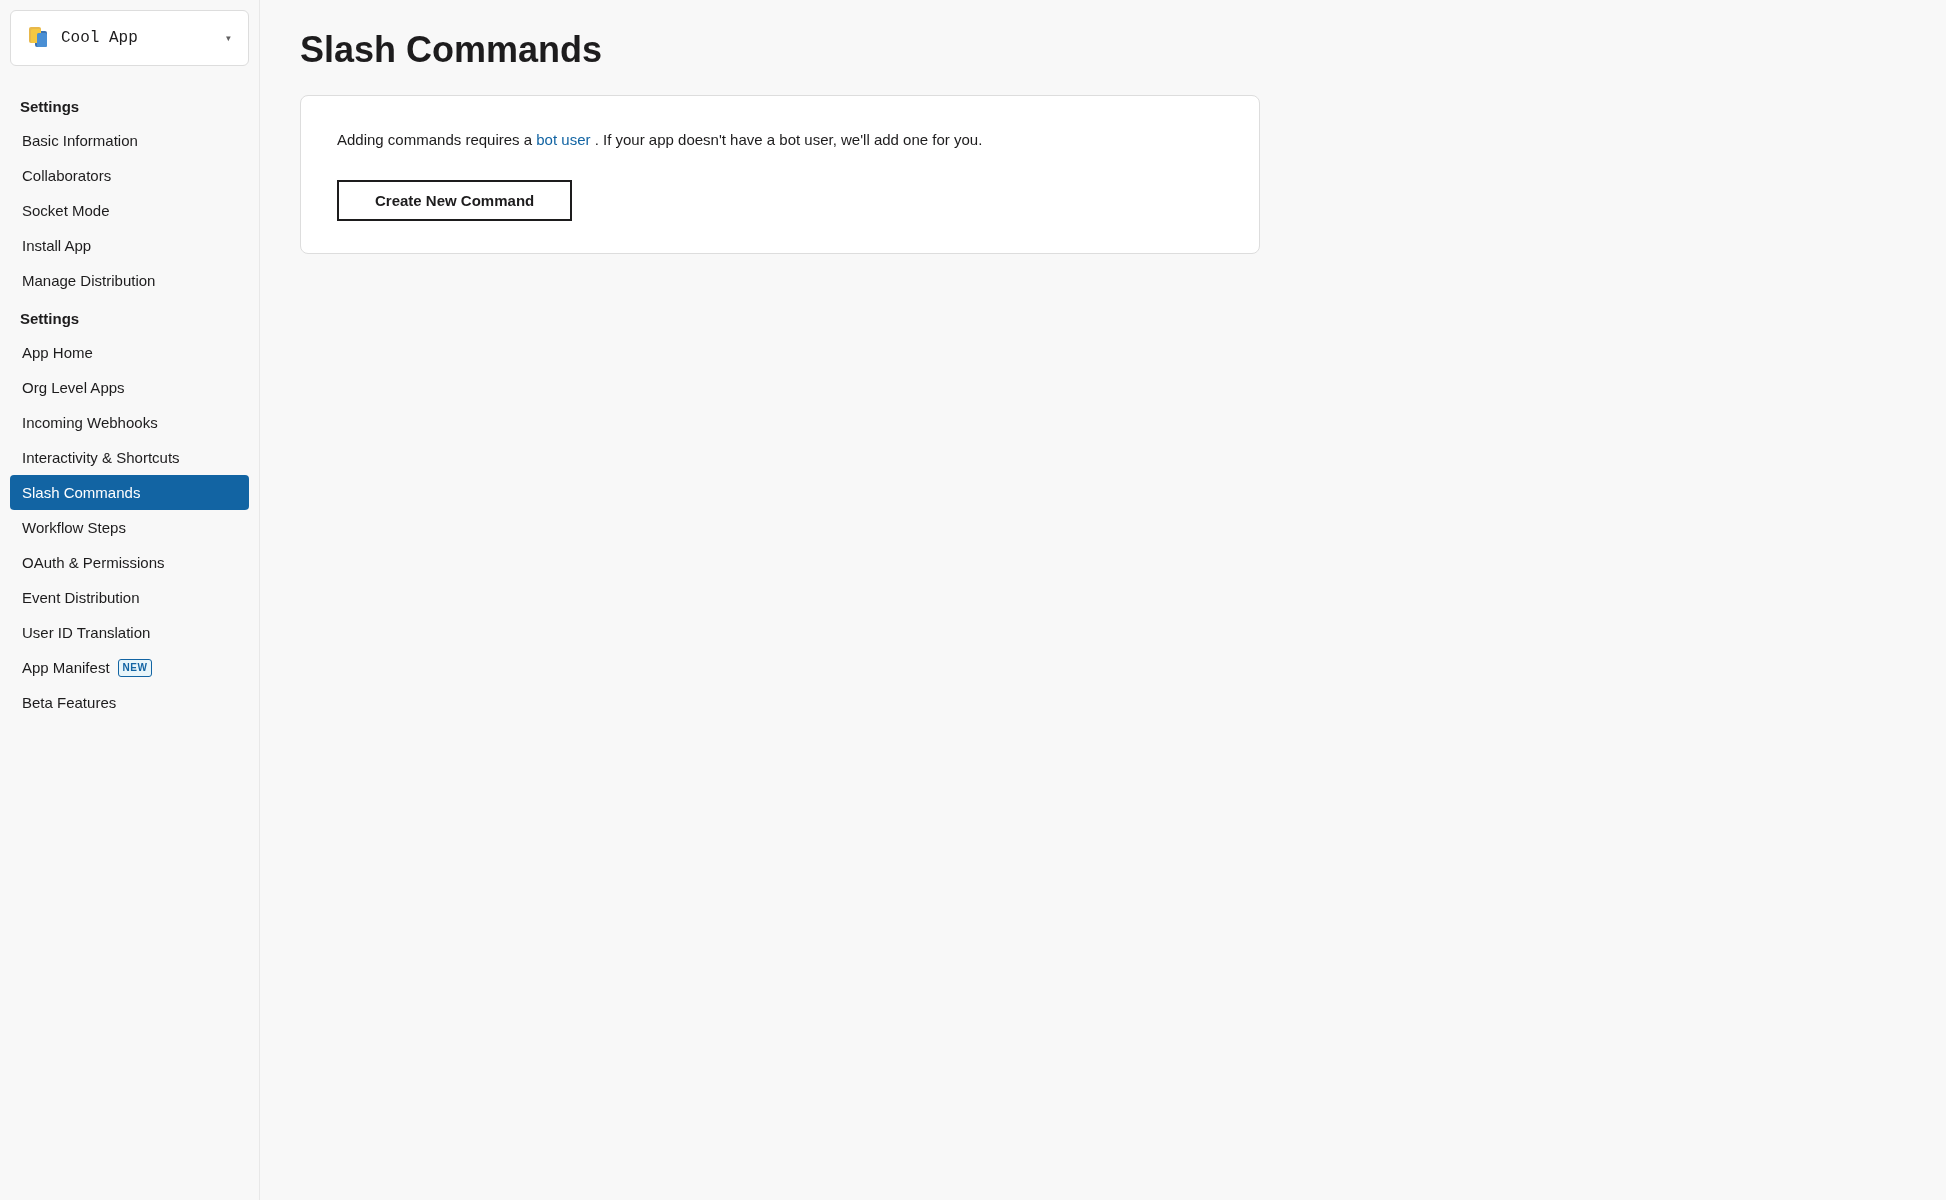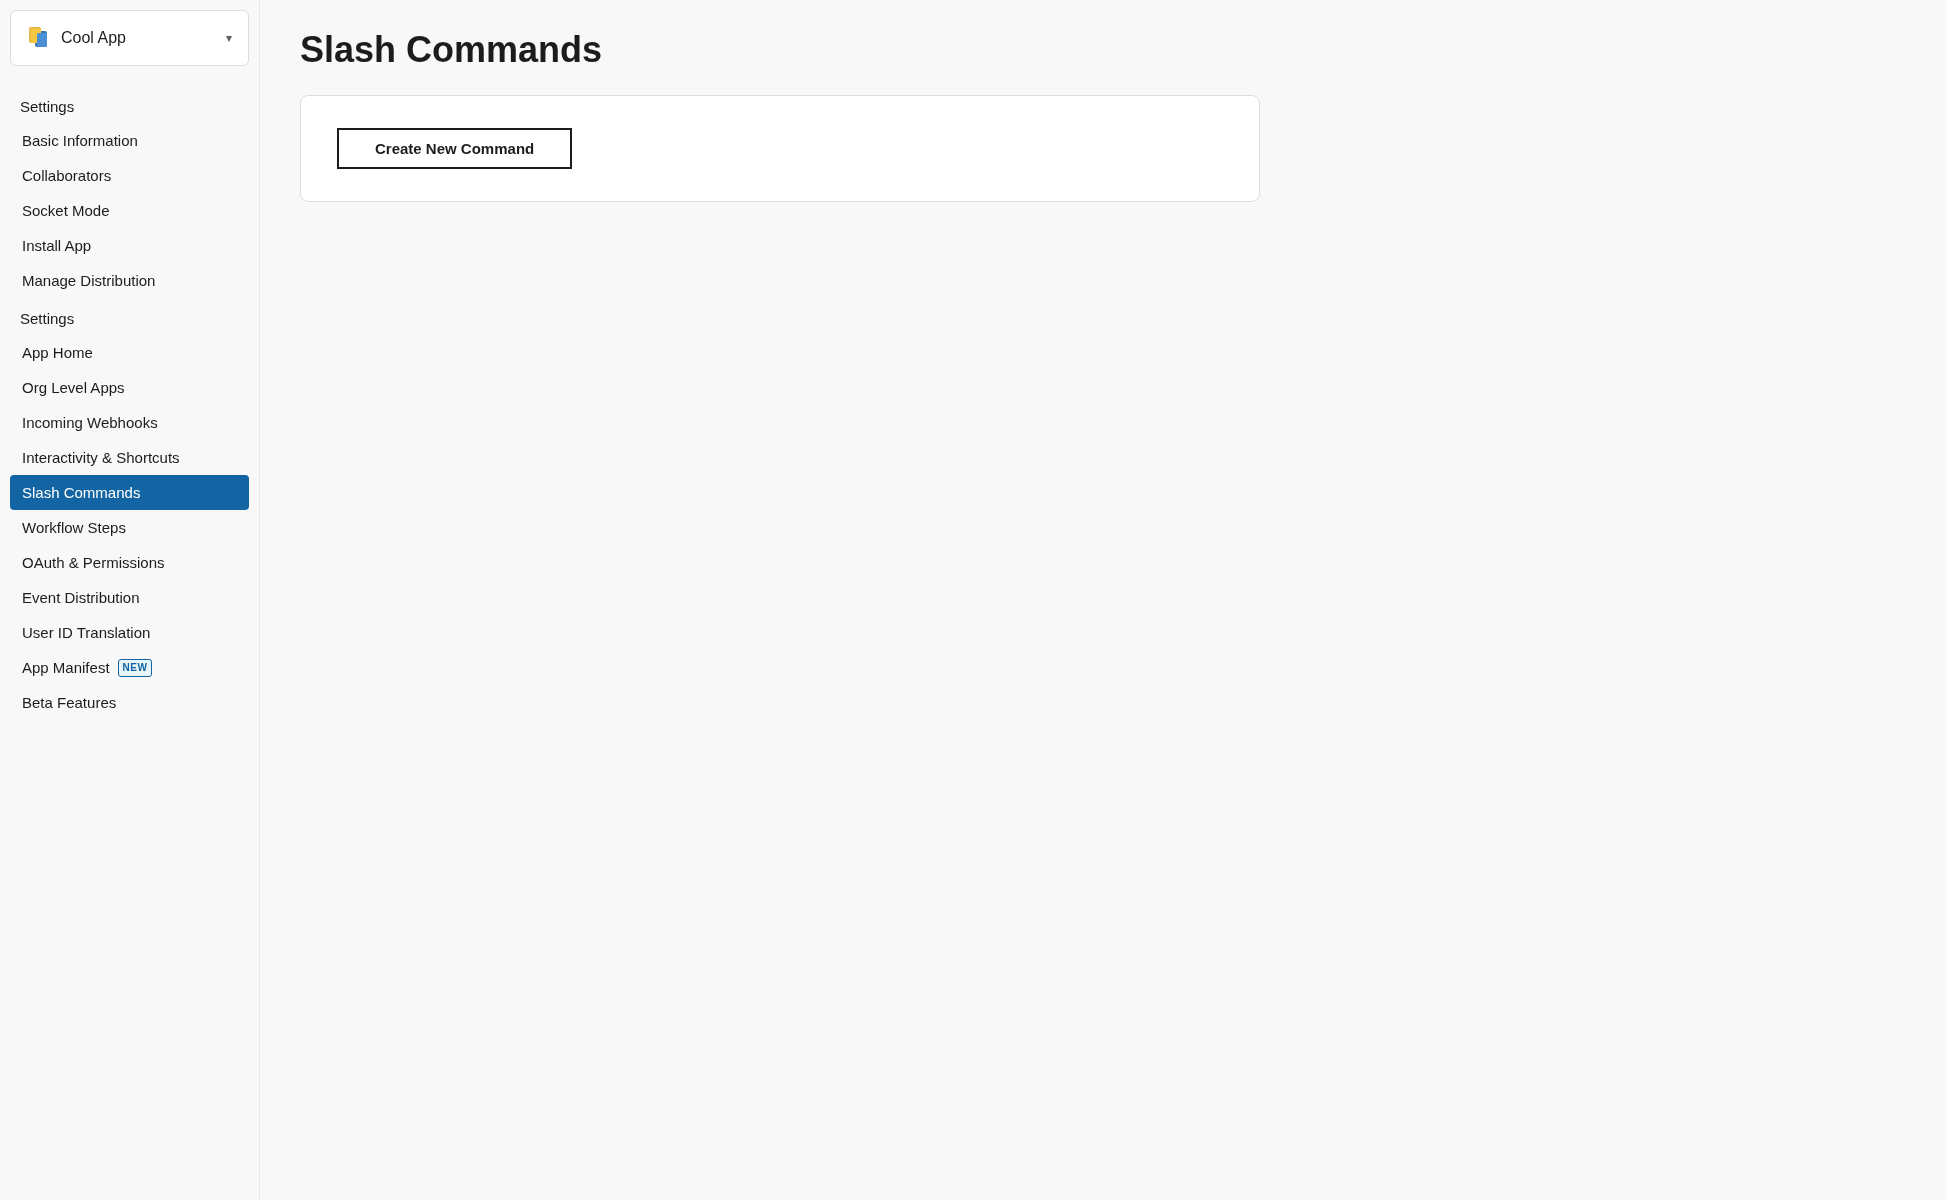--- a/index.html
+++ b/index.html
@@ -26,20 +26,21 @@
     .app-selector {
       display: flex;
       align-items: center;
       padding: 14px 16px;
       margin: 10px 10px 0 10px;
       border: 1px solid #ddd;
       border-radius: 6px;
       background: #fff;
       cursor: pointer;
       gap: 8px;
+      font-family: Liberation Mono, monospace;
     }
 
     .app-icon {
       width: 26px;
       height: 26px;
       display: flex;
       align-items: center;
       justify-content: center;
       flex-shrink: 0;
     }
@@ -56,21 +57,21 @@
       font-size: 12px;
     }
 
     .sidebar-nav {
       padding: 20px 10px 10px 10px;
       flex: 1;
     }
 
     .nav-section-title {
       font-size: 15px;
-      font-weight: 400;
+      font-weight: 700;
       color: #1d1c1d;
       padding: 12px 10px 8px 10px;
     }
 
     .nav-item {
       display: block;
       padding: 7px 12px;
       font-size: 15px;
       color: #1d1c1d;
       text-decoration: none;
@@ -207,15 +208,22 @@
       <span class="badge-new">NEW</span>
     </div>
     <div class="nav-item">Beta Features</div>
   </div>
 </div>
 
 <div class="main-content">
   <h1 class="page-title">Slash Commands</h1>
 
   <div class="content-card">
+    <p class="card-description-second">
+      <span>Adding commands requires a</span>
+      <span> </span>
+      <a class="link-blue">bot user</a>
+      <span> </span>
+      <span>. If your app doesn't have a bot user, we'll add one for you.</span>
+    </p>
     <button class="btn-create">Create New Command</button>
   </div>
 </div>
 
 </body></html>

